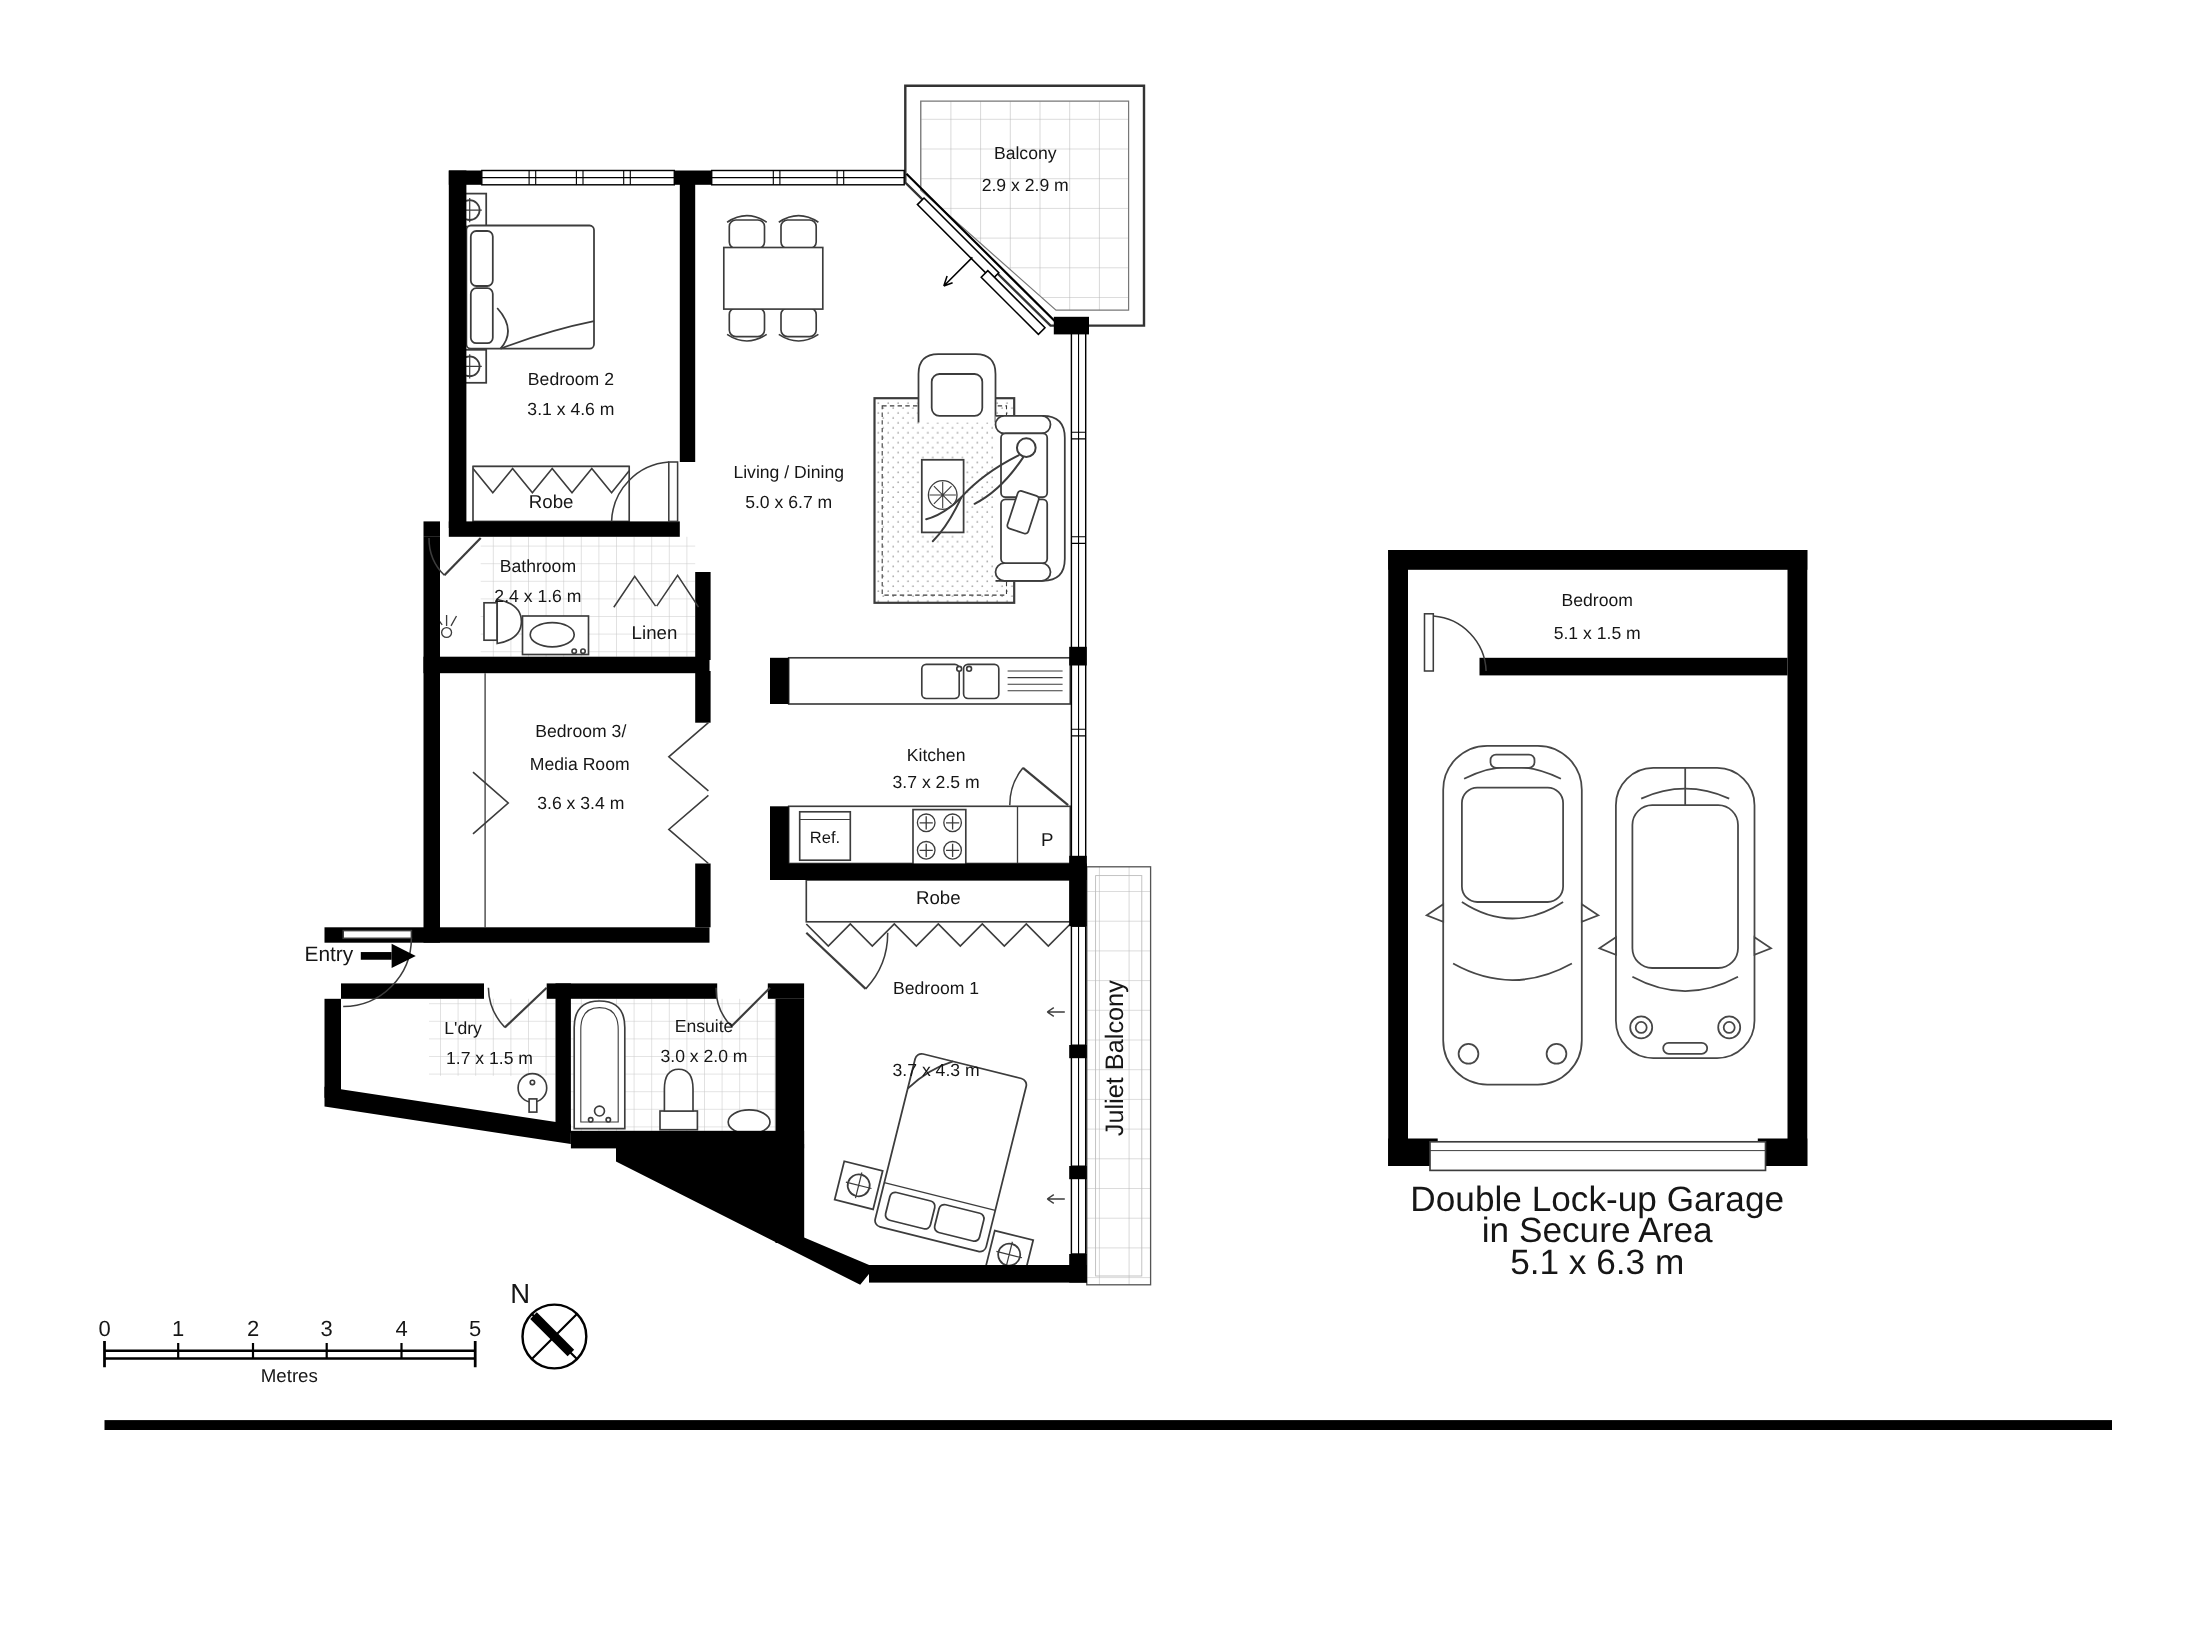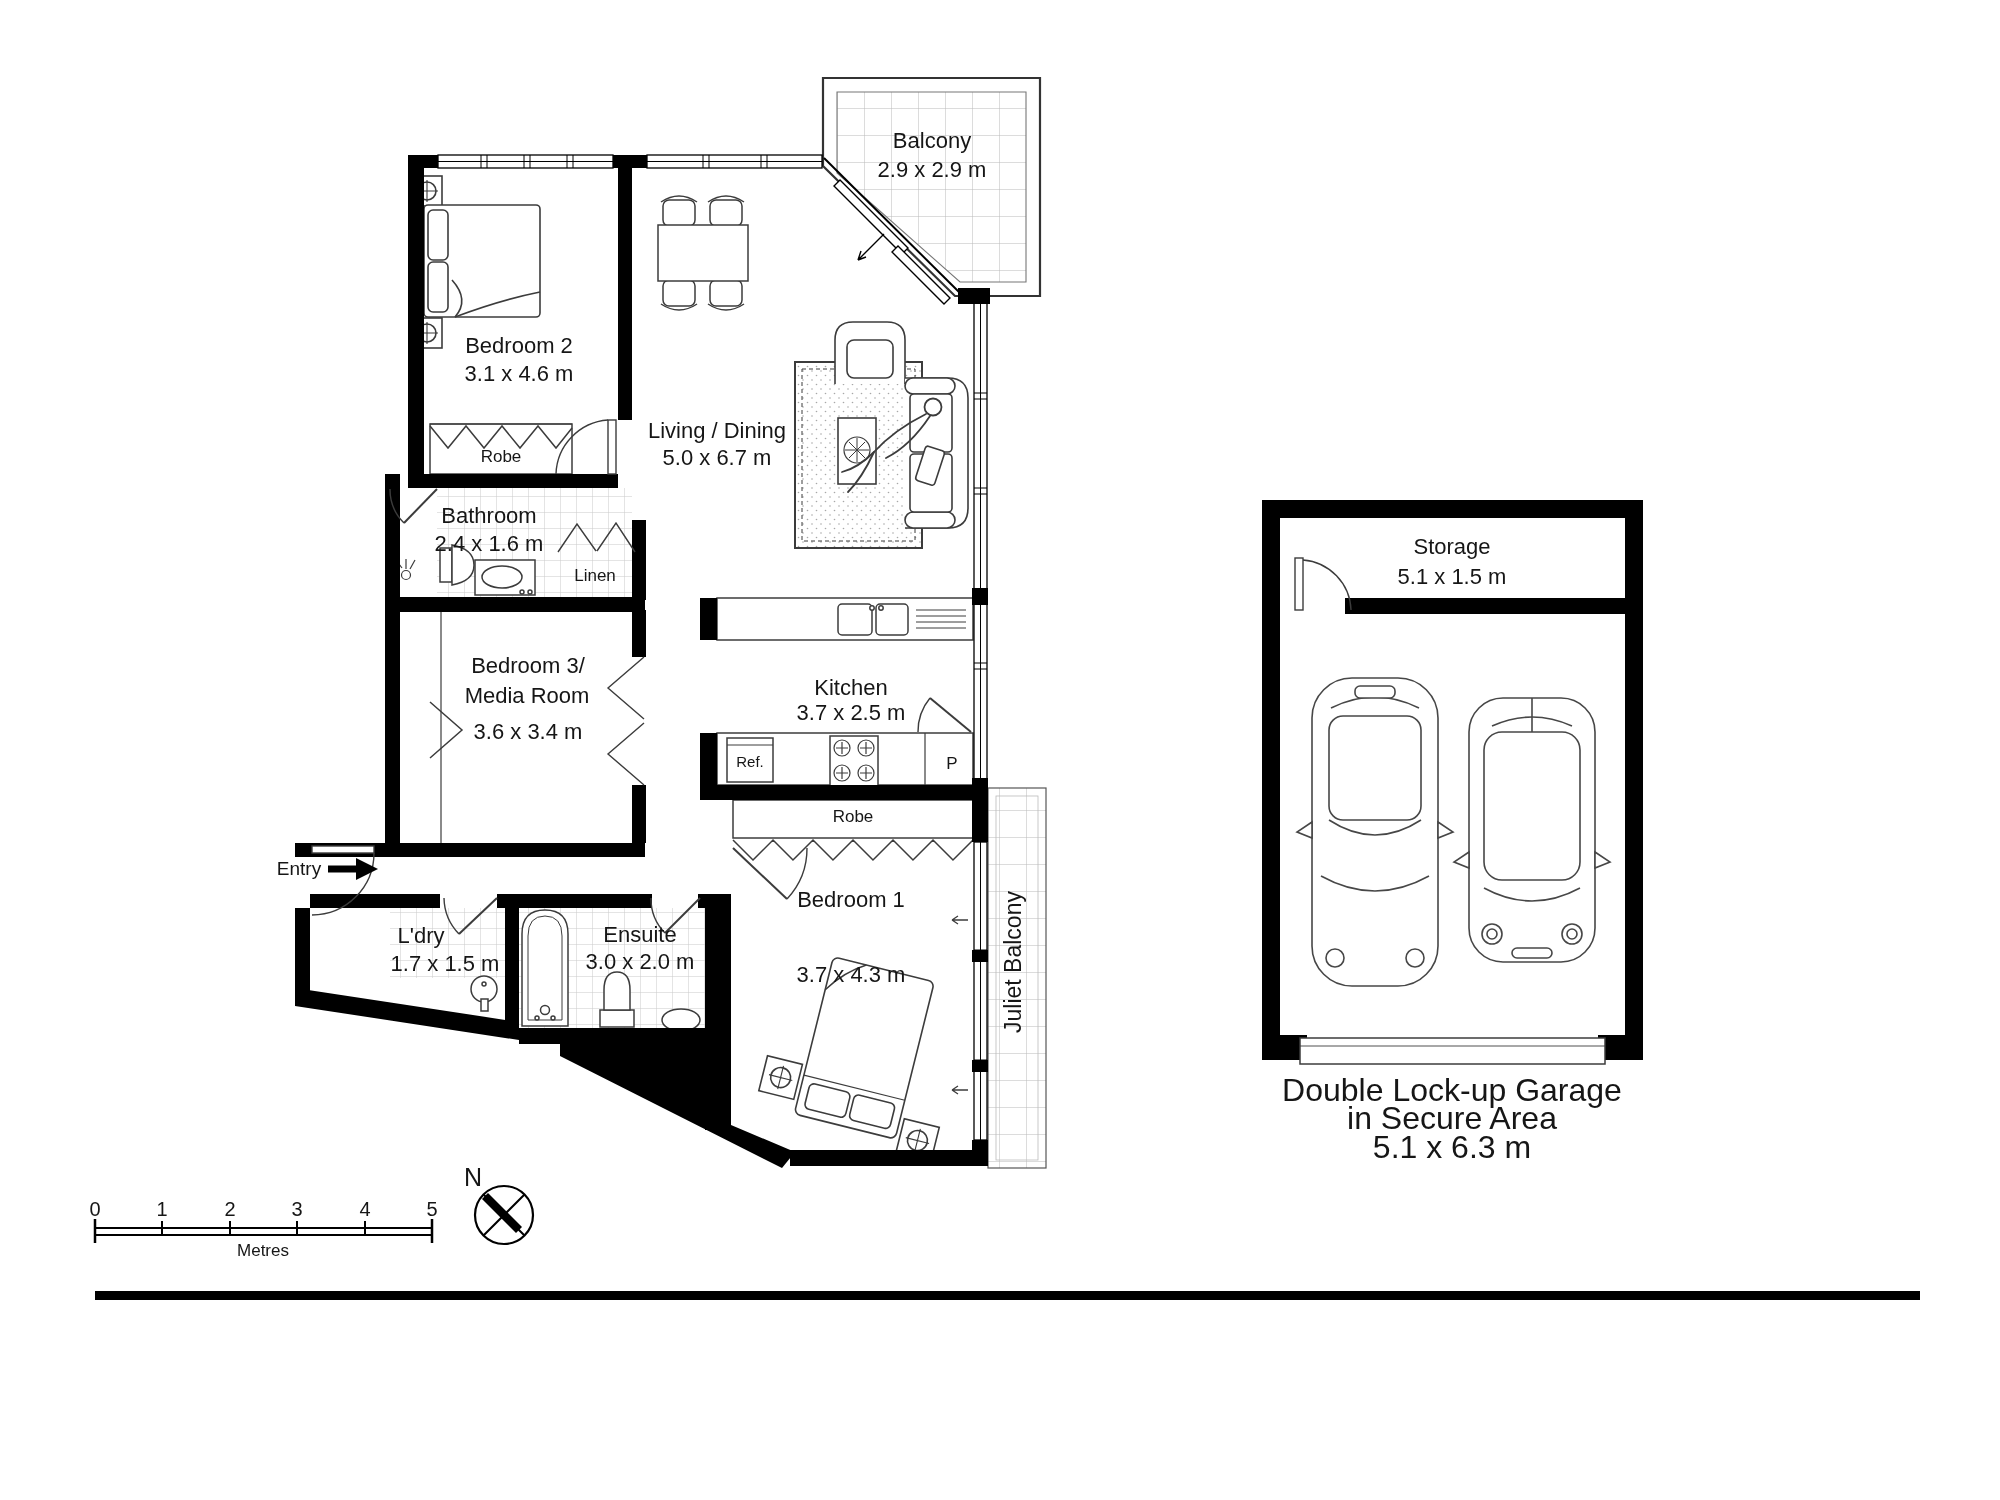--- a/index.html
+++ b/index.html
@@ -1,21 +1,21 @@
 <!DOCTYPE html>
 <html><head>
 <meta charset="utf-8">
 <style>
   html,body{margin:0;padding:0;background:#fff;}
   #canvas{position:relative;width:2000px;height:1500px;background:#fff;
           font-family:"Liberation Sans", sans-serif;color:#161616;overflow:hidden;}
   #plan-svg{position:absolute;left:0;top:0;}
   .lbl{position:absolute;transform:translate(-50%,-50%);white-space:nowrap;
        line-height:1.05;color:#161616;text-align:center;}
-  .room{font-size:22px;}
+  .room{font-size:16px;}
   .small{font-size:17px;}
   .tiny{font-size:15px;}
   .garage-l{font-size:32px;}
   .vert{transform:translate(-50%,-50%) rotate(-90deg);font-size:23px;}
   .entry-l{font-size:19px;}
   .scale-num{font-size:20px;}
   .metres{font-size:17px;}
   .north{font-size:25px;}
   .disclaimer{position:absolute;right:85px;top:1262px;font-size:15px;transform:none;}
   .title{font-size:46px;letter-spacing:0.5px;}
@@ -371,21 +371,21 @@
 <div class="lbl vert" style="left:1013px;top:962px;">Juliet Balcony</div>
 
 <div class="lbl room" style="left:421px;top:936px;">L'dry</div>
 <div class="lbl room" style="left:445px;top:964px;">1.7 x 1.5 m</div>
 
 <div class="lbl room" style="left:640px;top:935px;">Ensuite</div>
 <div class="lbl room" style="left:640px;top:962px;">3.0 x 2.0 m</div>
 
 <div class="lbl entry-l" style="left:299px;top:869px;">Entry</div>
 
-<div class="lbl room" style="left:1452px;top:547px;">Storage</div>
+<div class="lbl room" style="left:1452px;top:547px;">Bedroom</div>
 <div class="lbl room" style="left:1452px;top:577px;">5.1 x 1.5 m</div>
 
 <div class="lbl garage-l" style="left:1452px;top:1091px;">Double Lock-up Garage</div>
 <div class="lbl garage-l" style="left:1452px;top:1119px;">in Secure Area</div>
 <div class="lbl garage-l" style="left:1452px;top:1148px;">5.1 x 6.3 m</div>
 
 <div class="lbl scale-num" style="left:95px;top:1209px;">0</div>
 <div class="lbl scale-num" style="left:162px;top:1209px;">1</div>
 <div class="lbl scale-num" style="left:230px;top:1209px;">2</div>
 <div class="lbl scale-num" style="left:297px;top:1209px;">3</div>

